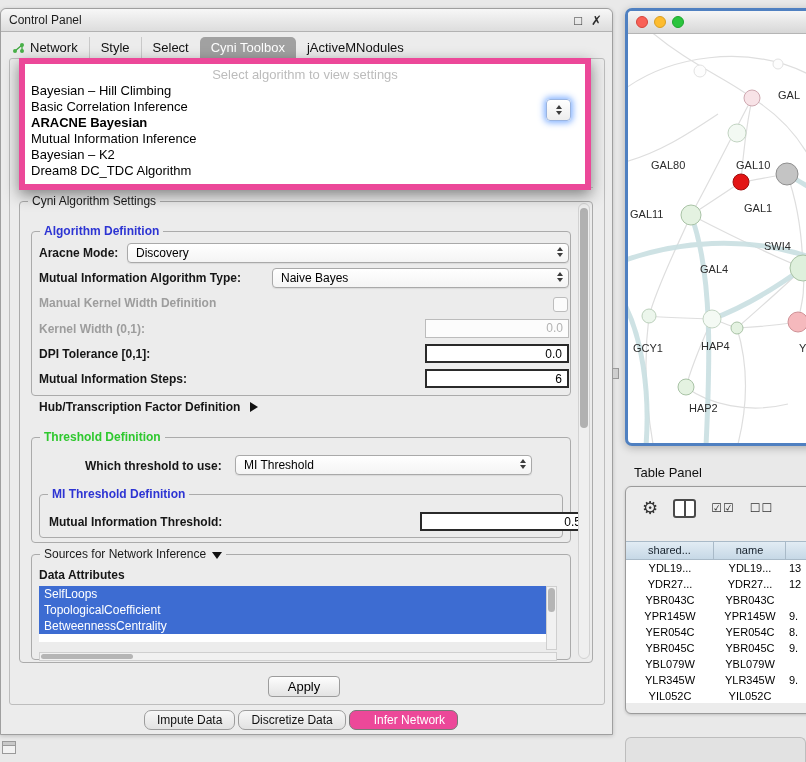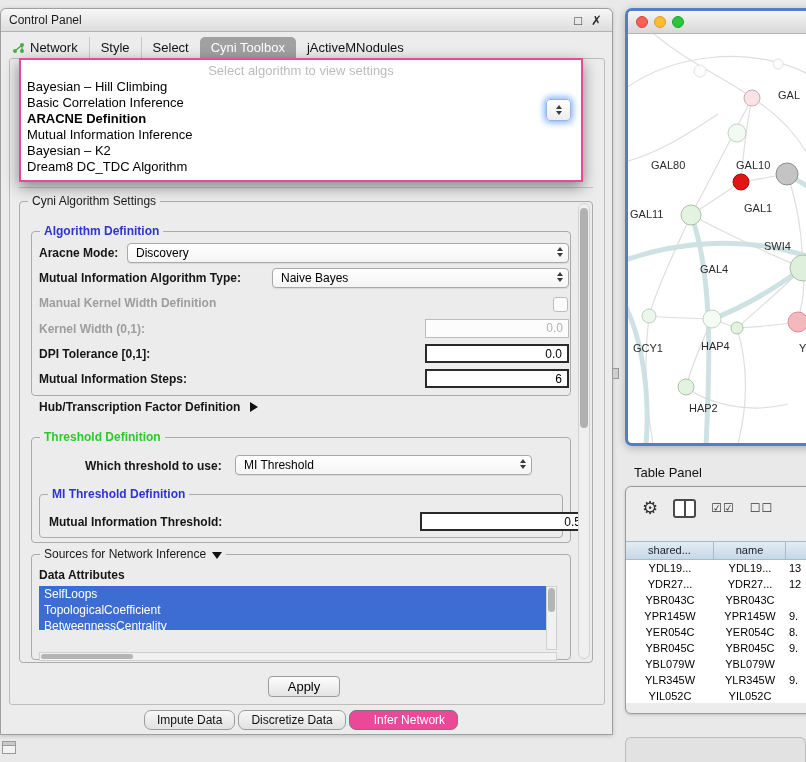--- a/index.html
+++ b/index.html
@@ -52,41 +52,41 @@
   .tinput.dis{border:1px solid #bcbcbc;color:#b3b3b3;background:#fcfcfc;}
 
   .cb{position:absolute;left:552px;top:288px;width:13px;height:13px;background:#fbfbfb;border:1px solid #bdbdbd;border-radius:3px;}
 
   .tri-right{display:inline-block;width:0;height:0;border-top:5.5px solid transparent;border-bottom:5.5px solid transparent;
       border-left:8px solid #101010;margin-left:10px;vertical-align:-1px;}
   .tri-down-b{display:inline-block;width:0;height:0;border-left:5.5px solid transparent;border-right:5.5px solid transparent;
       border-top:7px solid #101010;margin-left:6px;vertical-align:-1px;}
 
   
-  .attr-list{position:absolute;left:38px;top:577px;width:507px;height:44px;background:#fff;overflow:hidden;}
+  .attr-list{position:absolute;left:38px;top:577px;width:507px;height:56px;background:#fff;overflow:hidden;}
   .ai{height:16px;line-height:16px;padding-left:5px;background:#3d6cd2;color:#fff;font-size:12px;white-space:nowrap;}
   .vscroll{position:absolute;left:545px;top:577px;width:11px;height:64px;background:#f1f1f1;border:1px solid #cfcfcf;box-sizing:border-box;}
   .vscroll .thumb{position:absolute;left:1px;top:1px;width:7px;height:24px;background:#b5b5b5;border-radius:4px;}
   .hscroll{position:absolute;left:38px;top:643px;width:518px;height:9px;background:#f1f1f1;border:1px solid #cfcfcf;box-sizing:border-box;}
   .hscroll .thumb{position:absolute;left:1px;top:1px;width:92px;height:5px;background:#b5b5b5;border-radius:3px;}
 
   
   .sb-track{position:absolute;left:577px;top:194px;width:12px;height:456px;background:#efefef;border:1px solid #d2d2d2;border-radius:6px;box-sizing:border-box;}
   .sb-thumb{position:absolute;left:1px;top:4px;width:8px;height:220px;background:#b1b1b1;border-radius:5px;}
 
   .apply{position:absolute;left:267px;top:667px;width:72px;height:21px;background:linear-gradient(#fdfdfd,#e3e3e3);
       border:1px solid #9c9c9c;border-radius:4px;font-size:13px;text-align:center;line-height:19px;color:#000;box-sizing:border-box;}
 
   .btabs{position:absolute;left:143px;top:701px;display:flex;gap:3px;}
   .btab{height:20px;line-height:19px;padding:0 12px;font-size:12px;background:linear-gradient(#f7f7f7,#e2e2e2);
       border:1px solid #9c9c9c;border-radius:7px;color:#111;box-sizing:border-box;}
   .btab.sel{background:#ec4899;color:#fff;border-color:#787878;padding-left:24px;}
 
   
-  .popup{position:absolute;left:18px;top:49px;width:560px;background:#fff;border:2px solid #ec4899;
+  .popup{position:absolute;left:18px;top:49px;width:560px;background:#fff;border:6px solid #ec4899;
       box-shadow:0 5px 14px rgba(0,0,0,.45);z-index:40;padding:2px 0 5px 0;}
   .popup .ph{text-align:center;color:#bcbcbc;font-size:13px;height:17px;line-height:17px;}
   .popup .it{font-size:13px;height:16px;line-height:16px;padding-left:6px;color:#000;white-space:nowrap;}
   .popup .it.sel{font-weight:bold;}
   .peek{position:absolute;left:545px;top:90px;width:25px;height:22px;z-index:45;background:linear-gradient(#ffffff,#ededed);
       border:1px solid #9ab4e0;border-radius:4px;box-shadow:0 0 6px 2px rgba(110,165,255,.85);
       display:flex;flex-direction:column;align-items:center;justify-content:center;gap:2px;box-sizing:border-box;}
 
   .splitter-nub{position:absolute;left:612px;top:368px;width:5px;height:9px;background:#cfcfcf;border:1px solid #9a9a9a;}
 
@@ -253,21 +253,21 @@
     <div class="btabs">
       <div class="btab">Impute Data</div>
       <div class="btab">Discretize Data</div>
       <div class="btab sel">Infer Network</div>
     </div>
 
     <div class="popup">
       <div class="ph">Select algorithm to view settings</div>
       <div class="it">Bayesian – Hill Climbing</div>
       <div class="it">Basic Correlation Inference</div>
-      <div class="it sel">ARACNE Definition</div>
+      <div class="it sel">ARACNE Bayesian</div>
       <div class="it">Mutual Information Inference</div>
       <div class="it">Bayesian – K2</div>
       <div class="it">Dream8 DC_TDC Algorithm</div>
     </div>
     <div class="peek">
         <span class="tri-up"></span>
         <span class="tri-dn"></span>
       </div>
   </div>
 

